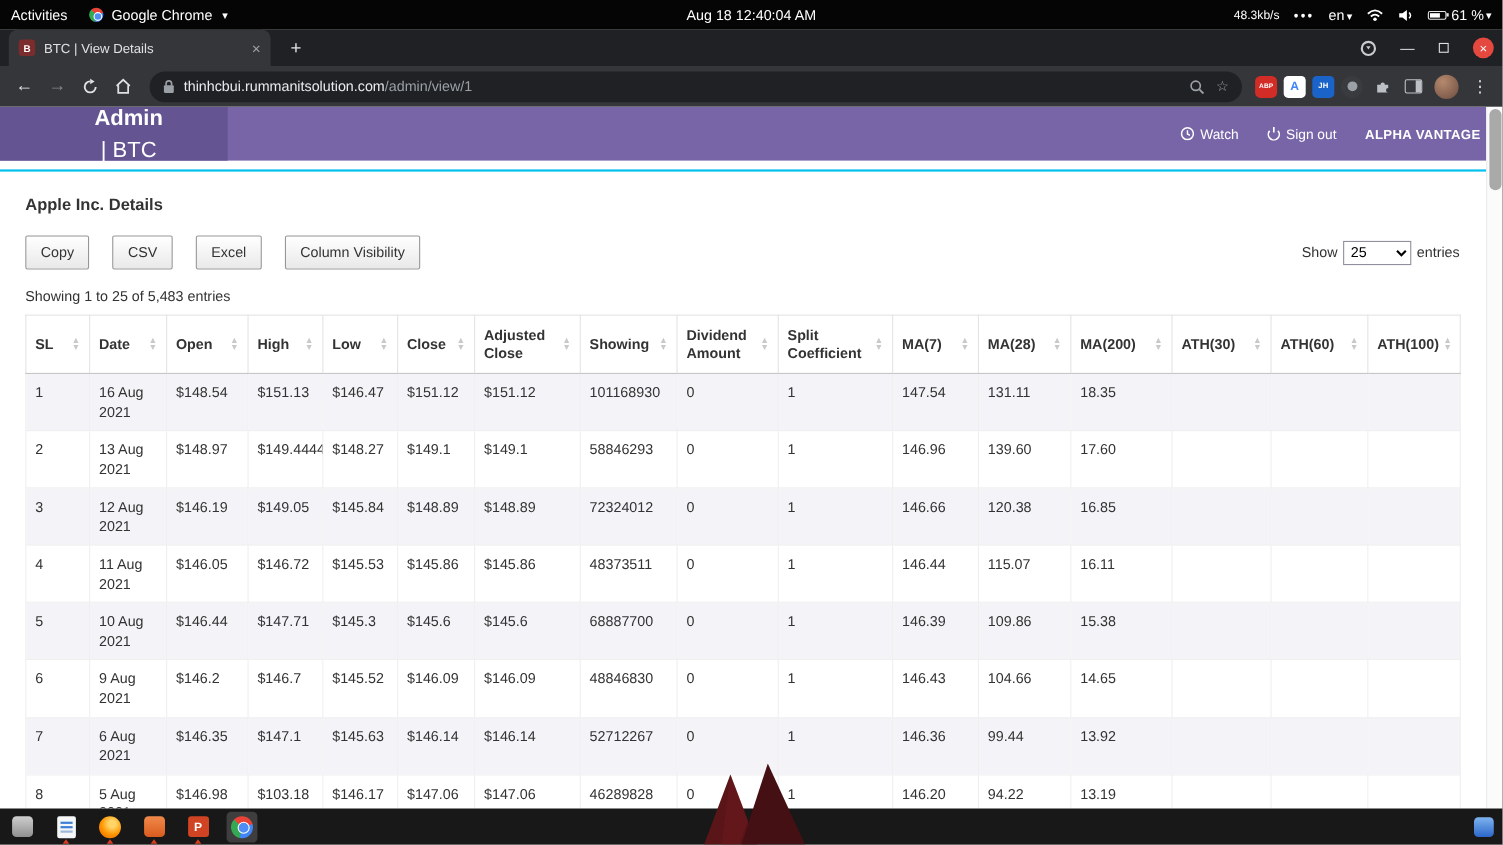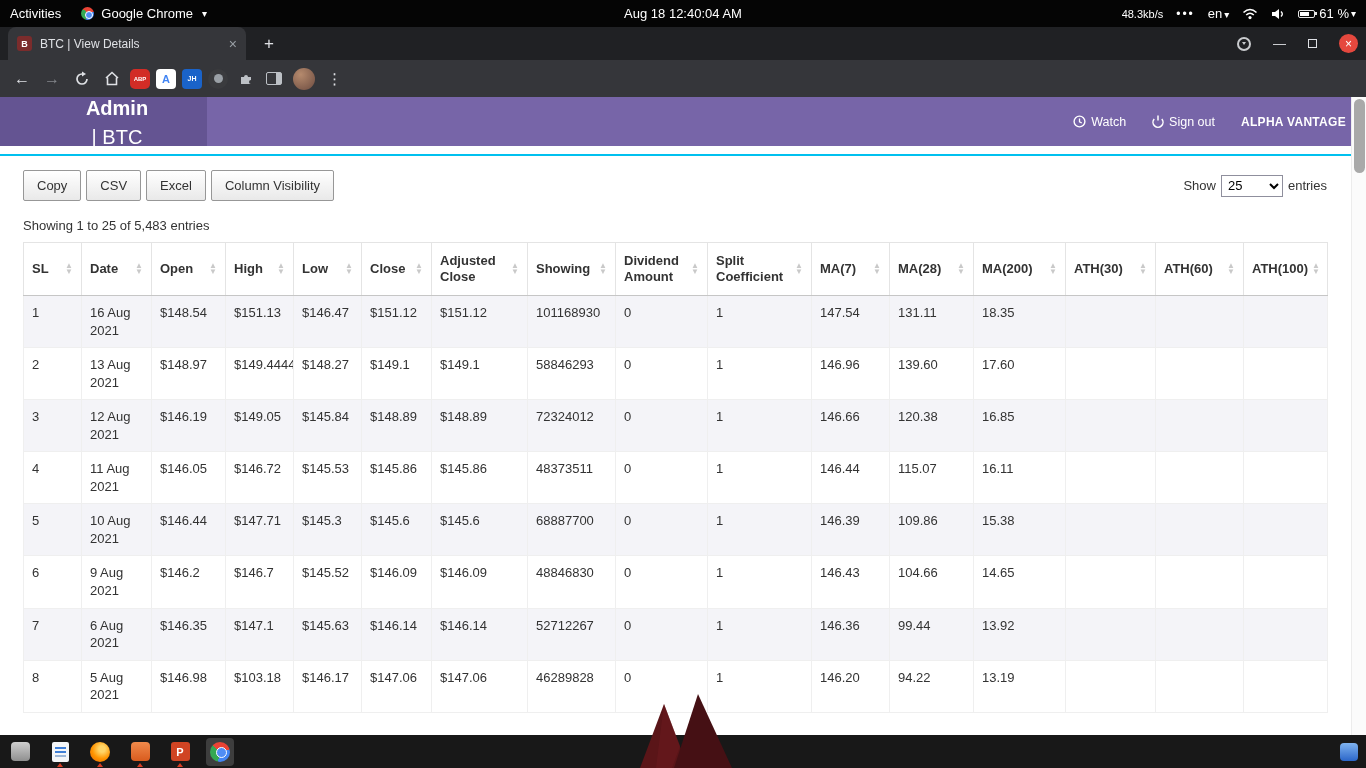--- a/index.html
+++ b/index.html
@@ -77,21 +77,21 @@
            padding-left:27px; font-size:20px; gap:6px;flex-direction:column; }
   .brand b { font-weight:bold; }
   .header-links { margin-left:auto; display:flex; align-items:center; gap:26px; padding-right:5px; font-size:12.5px; }
   .hlink { display:flex; align-items:center; gap:5px; }
   .logo-text { font-size:12px; font-weight:bold; letter-spacing:.3px; }
   .accent-line { height:2px; background:var(--accent,#00c0ef); margin-top:8px; }
 
   .content { padding:14px 24px 0 23px; color:#333; }
   .page-title { font-size:15px; font-weight:bold; margin:8px 0 19px; }
   .controls-row { display:flex; align-items:center; }
-  .dt-buttons { display:flex; gap:5px; }
+  .dt-buttons { display:flex; gap:21px; }
   .dt-btn { font-family:"Liberation Sans",sans-serif; font-size:13px; color:#333; cursor:pointer;
             background:linear-gradient(#ffffff,#e9e9e9); border:1px solid #979797; border-radius:2px; padding:7px 13px; }
   .show-entries { margin-left:auto; display:flex; align-items:center; gap:5px; font-size:13px; }
   .len-select { font-family:"Liberation Sans",sans-serif; font-size:13px; padding:1px 2px; border:1px solid #8f8f9d;
                 background:#fff; width:62px; height:22px; }
   .dt-info { font-size:13px; margin:17px 0 9px; }
 
   table.datatable { width:100%; border-collapse:collapse; table-layout:fixed; font-size:13px; color:#333; }
   .datatable thead th { font-weight:bold; text-align:left; vertical-align:middle; padding:9px 8px;
                         border:1px solid #e4e4e4; border-bottom:1px solid #c6c6c6; height:53px; background:#fff; }
@@ -188,20 +188,34 @@
       <svg width="16" height="16" viewBox="0 0 16 16">
           <path d="M13 8 A5 5 0 1 1 8 3" stroke="#dfe1e5" stroke-width="1.7" fill="none"></path>
           <polygon points="8,0.5 8,5.5 12,3" fill="#dfe1e5"></polygon>
         </svg>
     </span>
     <span class="navicon">
       <svg width="16" height="15" viewBox="0 0 16 15">
           <path d="M2 7 L8 1.5 L14 7 M3.5 6.5 V13.5 H12.5 V6.5" stroke="#dfe1e5" stroke-width="1.6" fill="none"></path>
         </svg>
     </span>
+    <div class="omnibox">
+      <svg width="11" height="13">
+          <rect x="1" y="5.5" width="9" height="7" rx="1" fill="#9aa0a6"></rect>
+          <path d="M3 6 V4 A2.5 2.5 0 0 1 8 4 V6" stroke="#9aa0a6" stroke-width="1.5" fill="none"></path>
+        </svg>
+      <span><span class="url-host">thinhcbui.rummanitsolution.com</span><span class="url-path">/admin/view/1</span></span>
+      <span class="omni-right">
+        <svg width="14" height="14">
+            <circle cx="6" cy="6" r="4.2" stroke="#9aa0a6" stroke-width="1.5" fill="none"></circle>
+            <line x1="9.3" y1="9.3" x2="13" y2="13" stroke="#9aa0a6" stroke-width="1.7"></line>
+          </svg>
+        <span class="star">☆</span>
+      </span>
+    </div>
     <span class="ext ext-abp">ABP</span>
     <span class="ext ext-translate">A</span>
     <span class="ext ext-jh">JH</span>
     <span class="ext ext-dark"></span>
     <span class="navicon">
       <svg width="16" height="16" viewBox="0 0 16 16">
           <path d="M3 6 h3 a2 2 0 1 1 4 0 h3 v3 a2 2 0 1 0 0 4 v0 h-10 z" fill="#bdc1c6"></path>
         </svg>
     </span>
     <span class="sidepanel"></span>
@@ -229,20 +243,21 @@
               <line x1="6" y1="0.5" x2="6" y2="5.5" stroke="#fff" stroke-width="1.5"></line>
             </svg>
           <span>Sign out</span>
         </span>
         <span class="logo-text">ALPHA VANTAGE</span>
       </div>
     </div>
     <div class="accent-line"></div>
 
     <div class="content">
+      <div class="page-title">Apple Inc. Details</div>
 
       <div class="controls-row">
         <div class="dt-buttons">
           <button class="dt-btn">Copy</button>
           <button class="dt-btn">CSV</button>
           <button class="dt-btn">Excel</button>
           <button class="dt-btn">Column Visibility</button>
         </div>
         <div class="show-entries">
           <span>Show</span>

